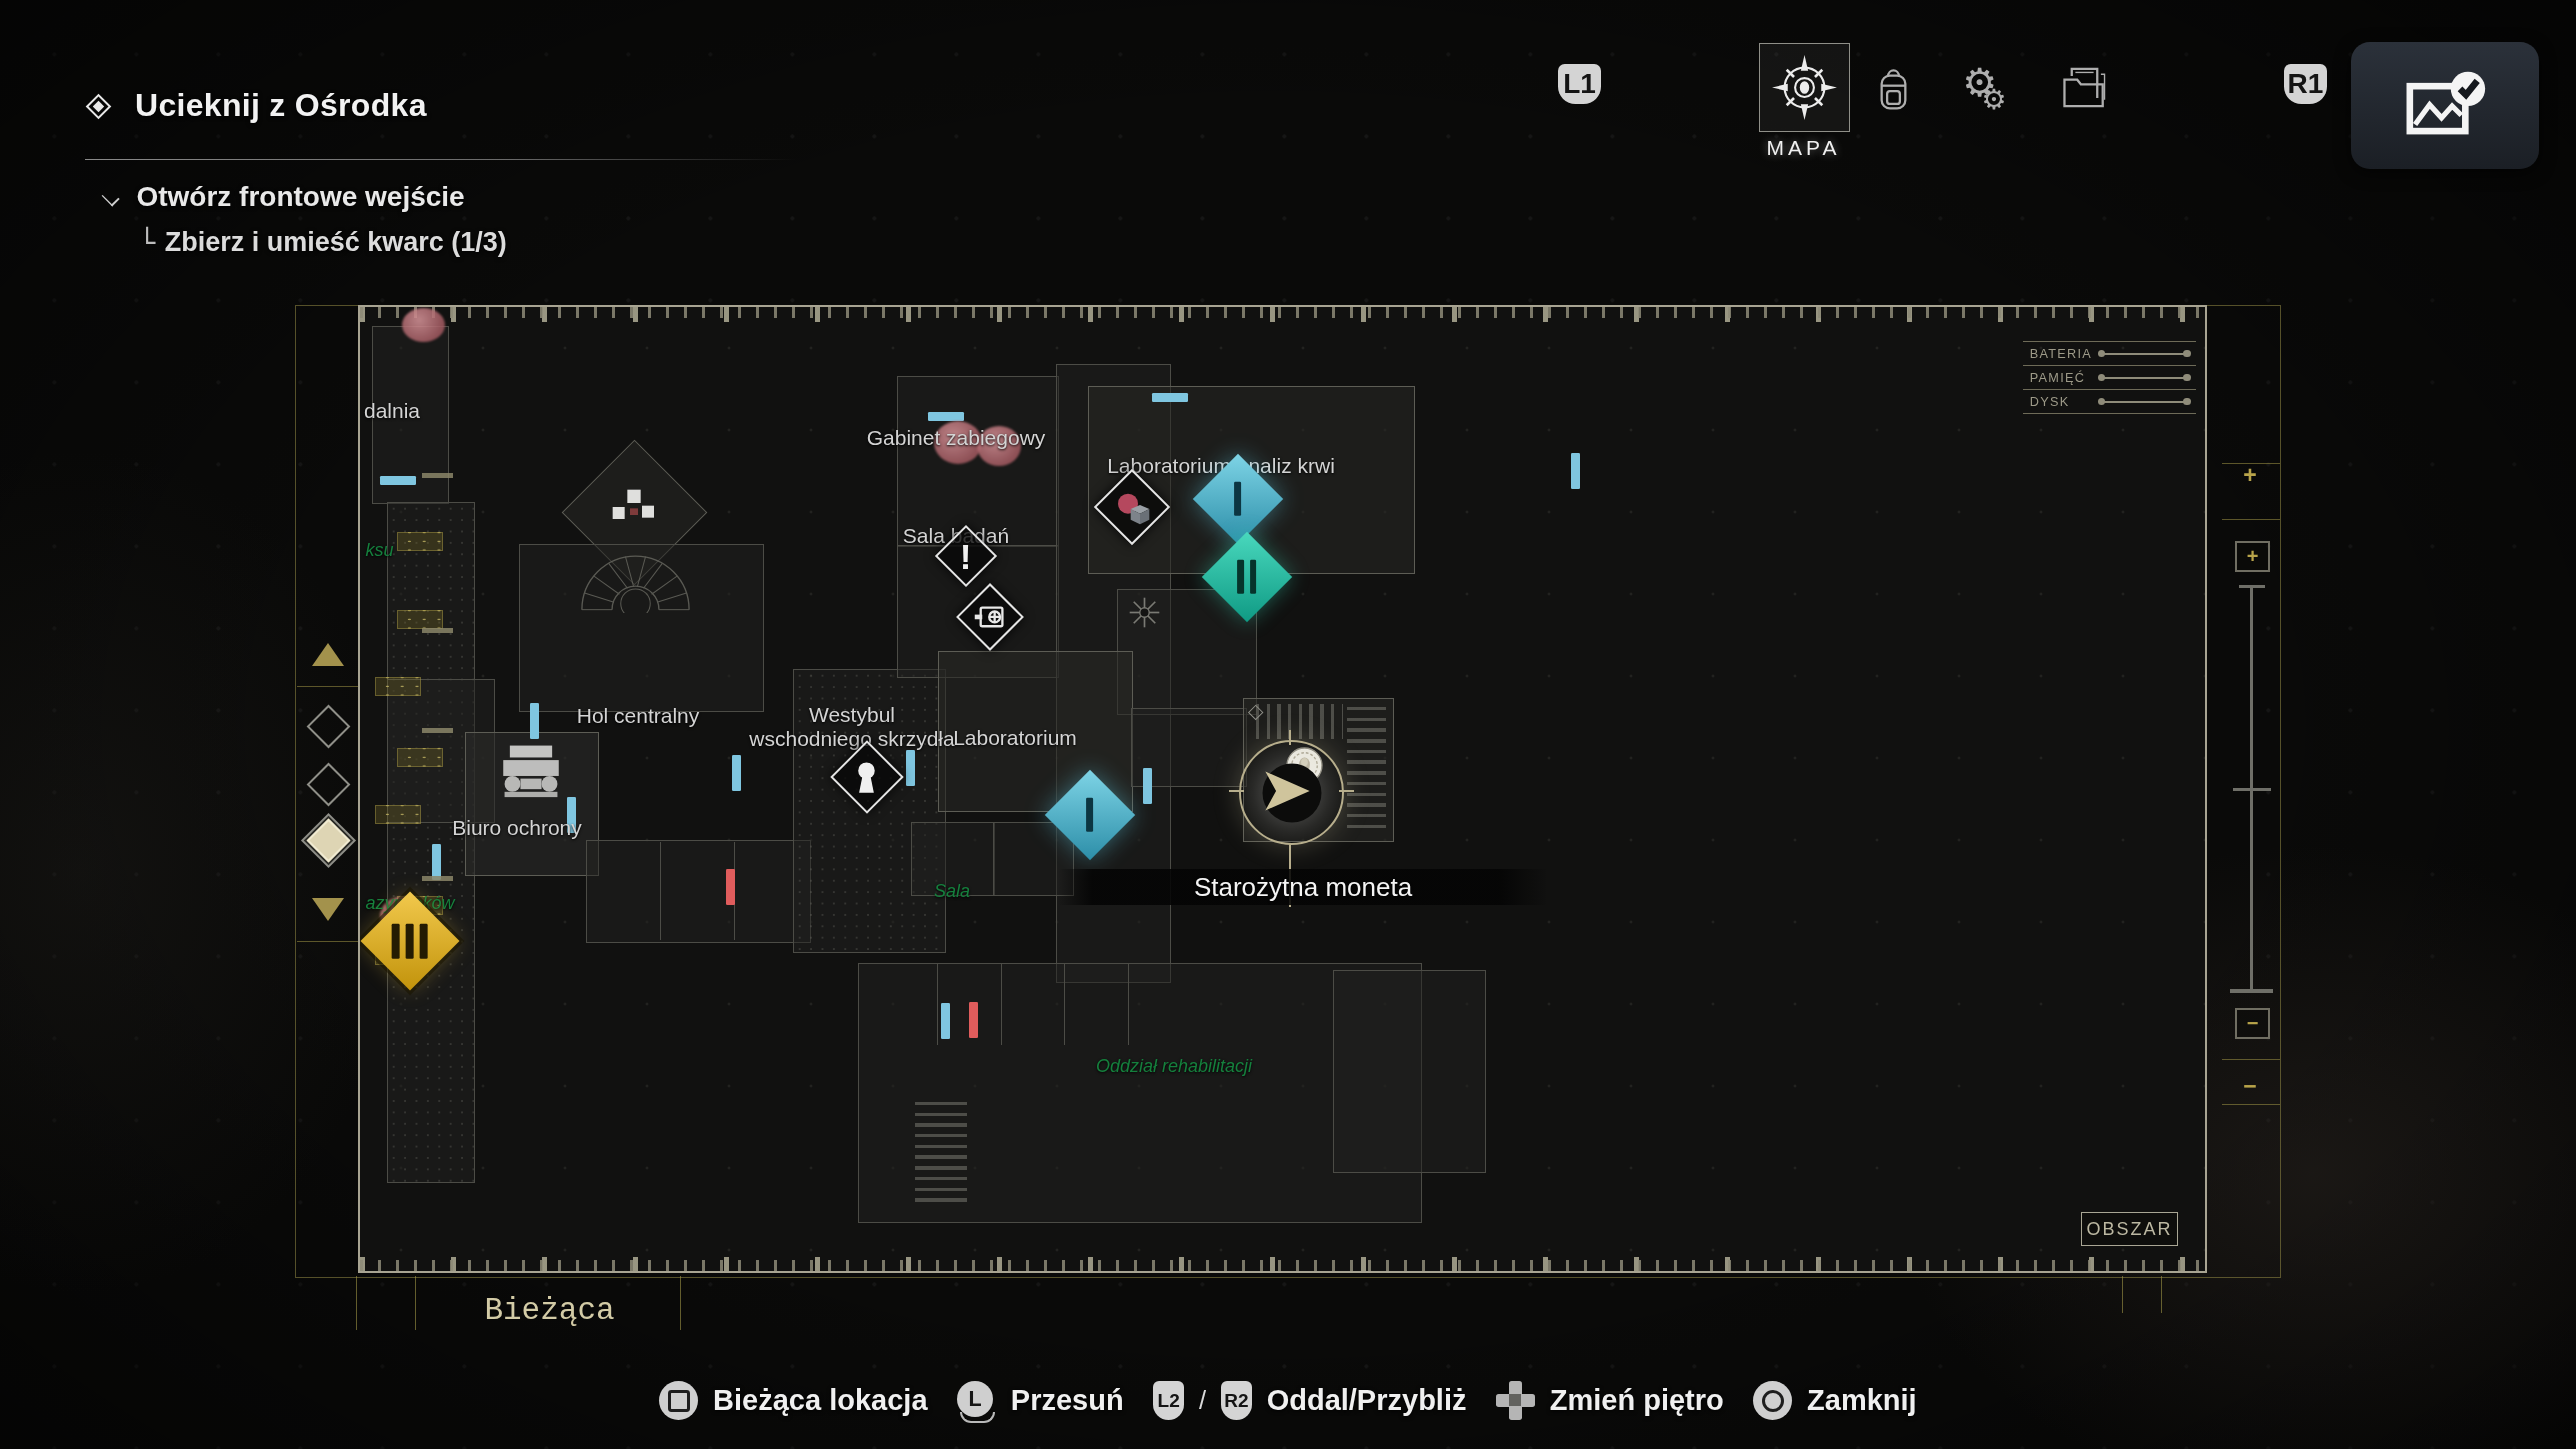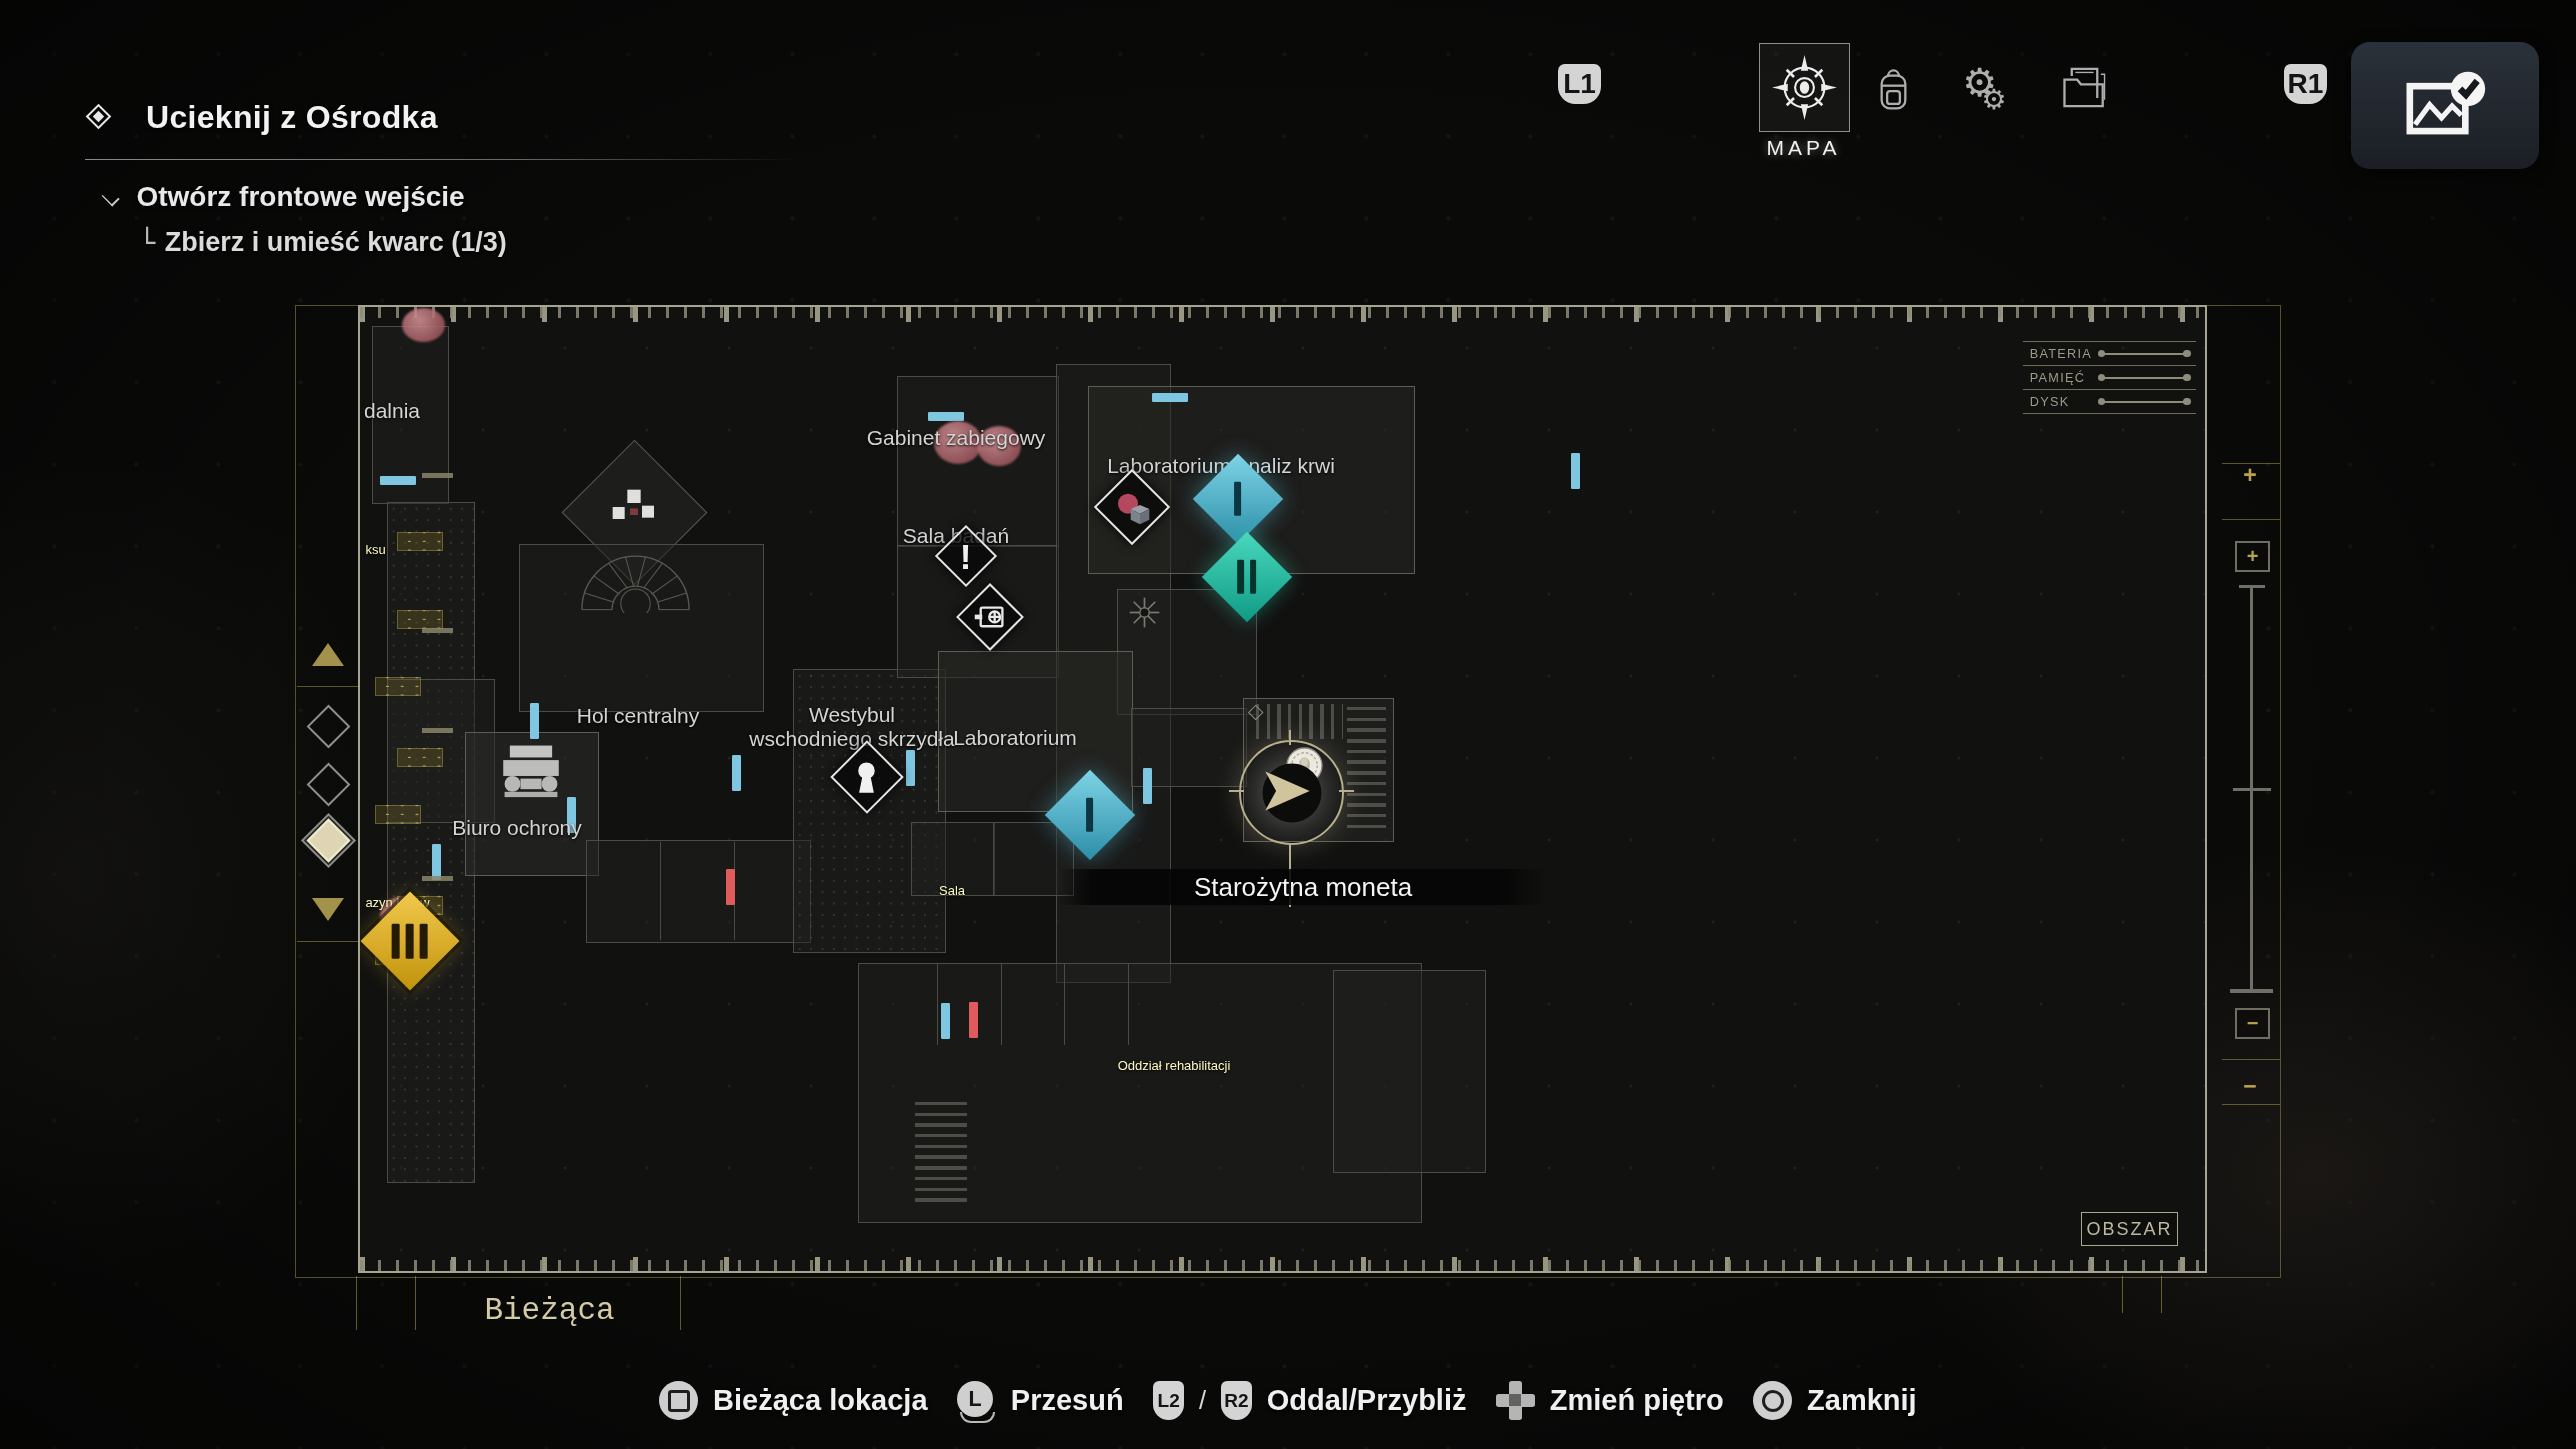--- a/index.html
+++ b/index.html
@@ -8,21 +8,21 @@
   .screen::before{content:"";position:absolute;inset:0;
     background-image:radial-gradient(rgba(255,255,255,.05) 1.7px,transparent 2px);
     background-size:82px 82px;background-position:13.4px 13.4px;pointer-events:none;}
   .vig{position:absolute;inset:0;pointer-events:none;
     background:
       radial-gradient(604px 470px at 2314px 1174px, rgba(60,52,46,.35), transparent 70%),
       radial-gradient(470px 604px at 81px 872px, rgba(40,38,34,.30), transparent 70%),
       radial-gradient(1744px 1073px at 1275px 725px, transparent 55%, rgba(0,0,0,.55) 100%);}
   
   .quest{position:absolute;left:81px;top:87px;width:805px;}
-  .q-row1{display:flex;align-items:flex-start;gap:30px;margin-top:12px;}
+  .q-row1{display:flex;align-items:flex-end;gap:19px;}
   .q-title{font-size:32px;font-weight:700;color:#f2f2f2;letter-spacing:0.3px;text-shadow:0 1.3px 4px #000;}
   .q-rule{position:absolute;left:4px;top:72px;width:711px;height:1.3px;
     background:linear-gradient(90deg,#8a8a8a,#6a6a6a 60%,rgba(90,90,90,0));}
   .q-row2{position:absolute;left:19px;top:94px;display:flex;align-items:center;gap:13.4px;}
   .q-obj{font-size:28px;font-weight:600;color:#e9e9e9;text-shadow:0 1.3px 4px #000;}
   .q-row3{position:absolute;left:58px;top:140px;display:flex;gap:9.4px;align-items:center;}
   .q-sub{font-size:27px;font-weight:600;color:#dcdcdc;text-shadow:0 1.3px 4px #000;}
   .q-prefix{font-size:27px;color:#bdbdbd;font-family:"DejaVu Sans",sans-serif;}
   .chev{width:23px;height:13.4px;position:relative;}
   .chev::before{content:"";position:absolute;left:2.7px;top:0;width:13.4px;height:13.4px;
@@ -49,21 +49,21 @@
     background-image:radial-gradient(rgba(190,190,175,.10) 1.3px,transparent 1.7px);
     background-size:82px 82px;pointer-events:none;}
   .ruler{position:absolute;left:0;width:1844px;height:10.7px;
     background:repeating-linear-gradient(90deg,#8d8a77 0 2.7px,transparent 2.7px 18px);opacity:.85;}
   .ruler.big{height:14.8px;background:repeating-linear-gradient(90deg,#a7a48e 0 4.7px,transparent 4.7px 91px);opacity:.9;}
   .room{position:absolute;border:1.3px solid #4c4c46;background:rgba(34,34,31,.5);}
   .room.bright{border-color:#5d5d55;}
   .room.dots{background-image:radial-gradient(rgba(150,150,140,.22) 1px,transparent 1.3px);background-size:11.4px 11.4px;}
   .room-label{position:absolute;transform:translate(-50%,-50%);font-size:21px;color:#d4d4d4;
     text-align:center;white-space:pre-line;line-height:1.15;text-shadow:0 1.3px 2.7px #000;pointer-events:none;}
-  .room-label.small{font-size:13px;color:#fef9c3;}
+  .room-label.small{font-size:18px;color:#15803d;font-style:italic;}
   .room-label.clip{transform:translate(0,-50%);text-align:left;}
   .stairs-h{background:repeating-linear-gradient(180deg,#5a5a54 0 3.4px,transparent 3.4px 10.7px);}
   .stairs-v{background:repeating-linear-gradient(90deg,#5a5a54 0 3.4px,transparent 3.4px 10.7px);}
   .door{position:absolute;border-radius:1.3px;}
   .door.b{background:#7fc6e0;}
   .door.r{background:#e05c5c;}
   .door.h{width:36px;height:9.4px;}
   .door.v{width:9.4px;height:36px;}
   .gbadge{position:absolute;width:44px;height:17.4px;background:rgba(125,112,40,.30);
     border:0.7px solid rgba(170,155,70,.45);

